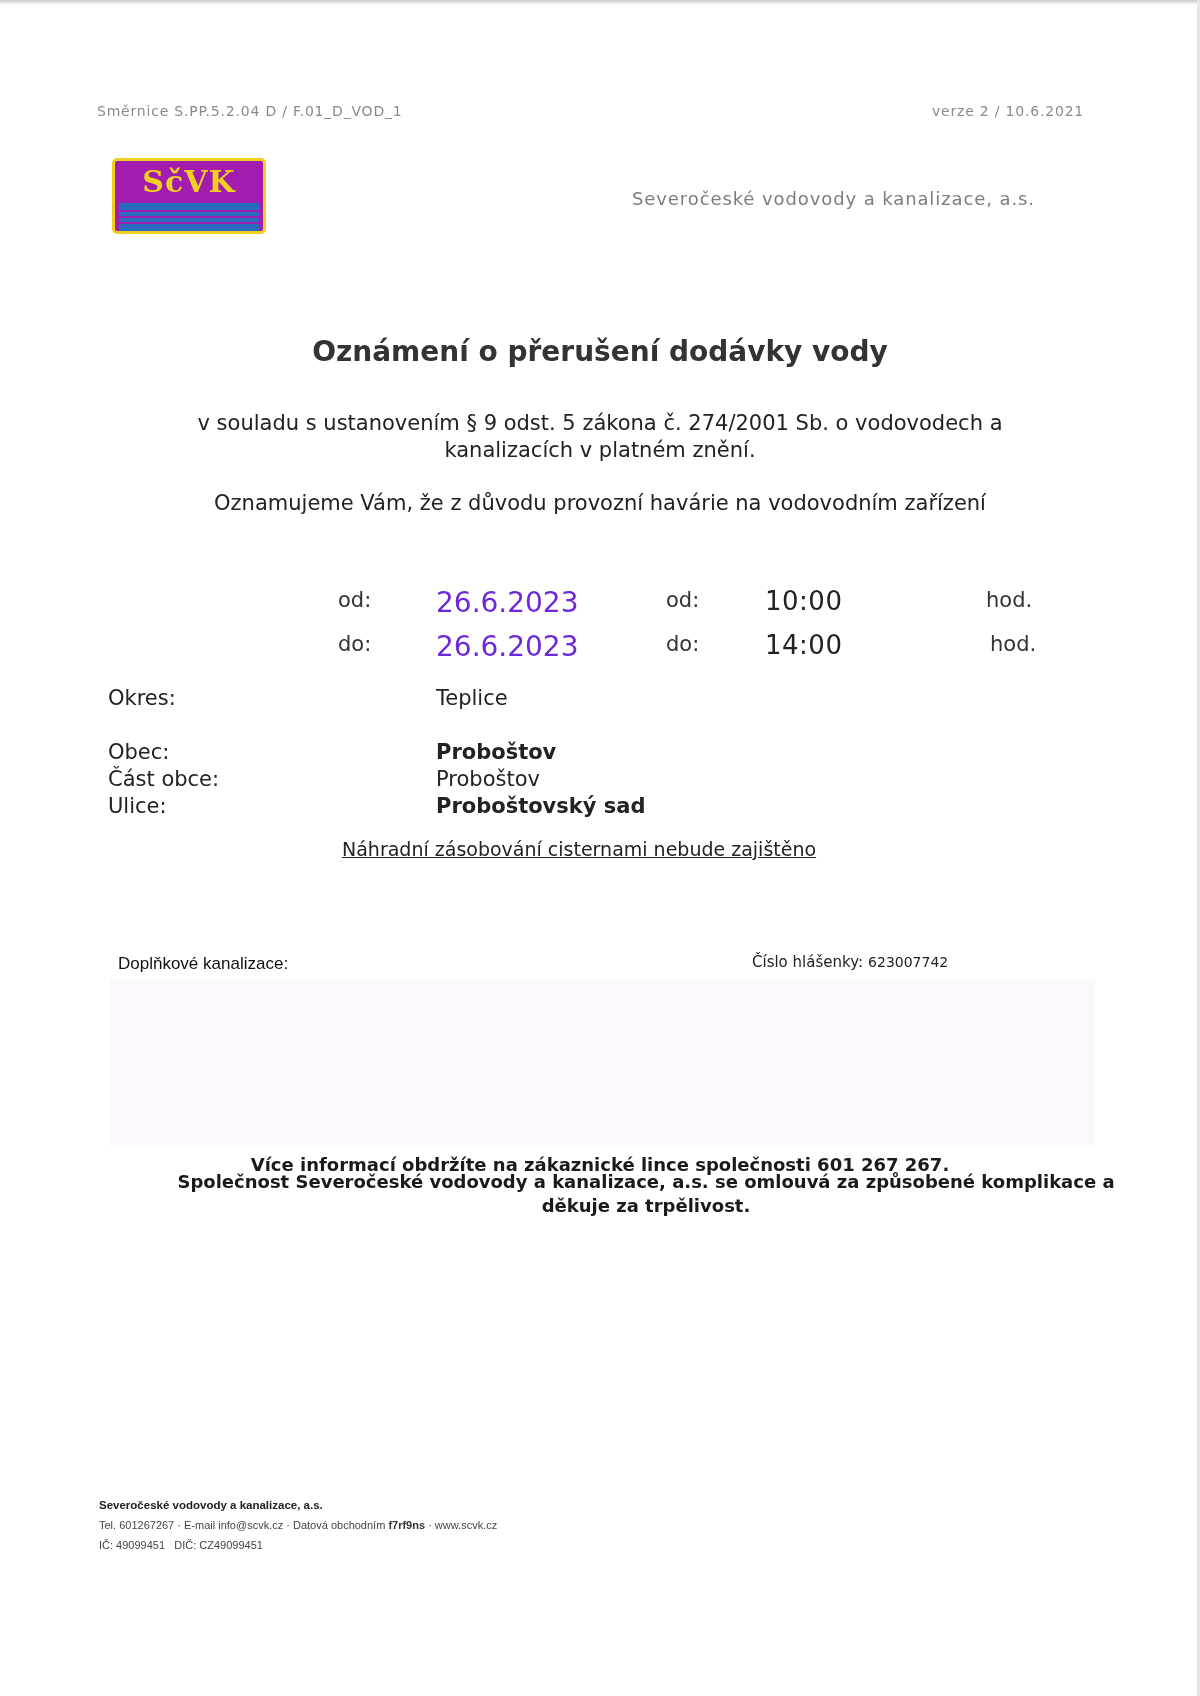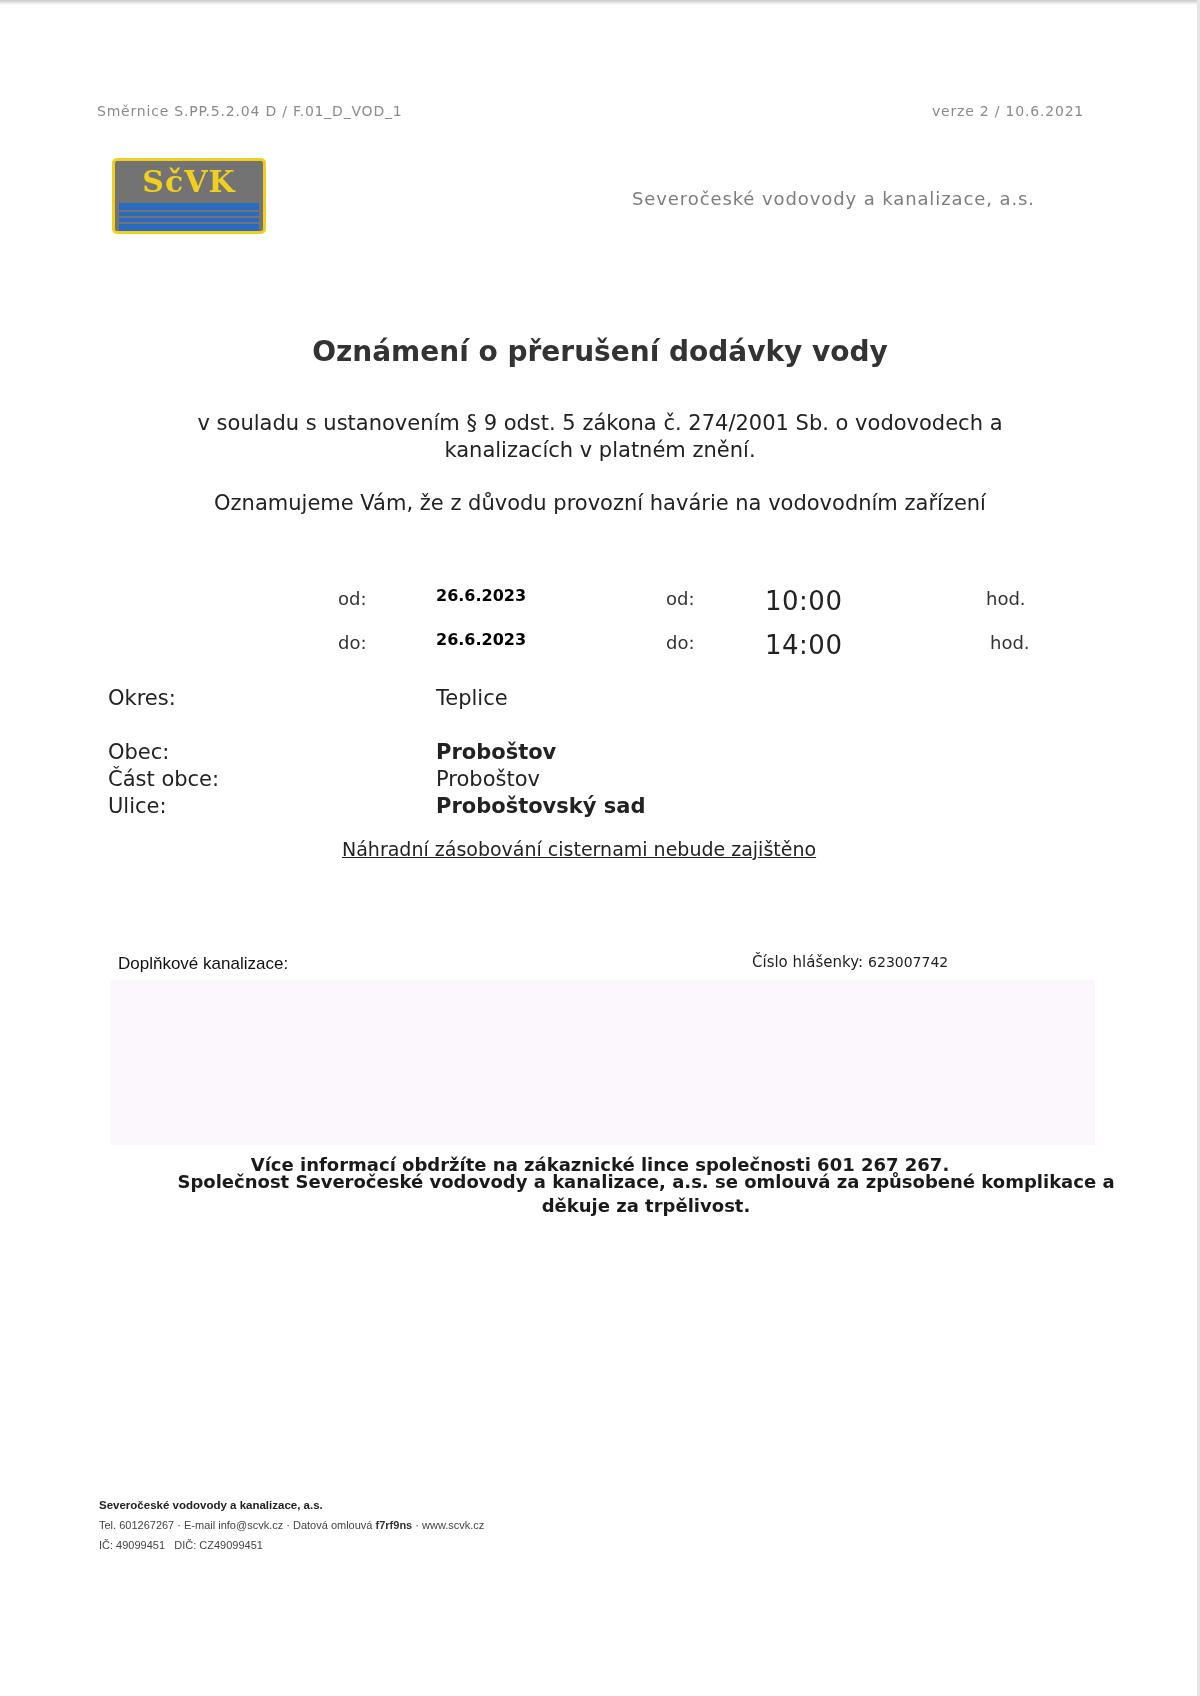--- a/index.html
+++ b/index.html
@@ -7,36 +7,36 @@
       width: 1200px; height: 1696px; background: #ffffff; position: relative; overflow: hidden;
       font-family: "DejaVu Sans", sans-serif; color: #222;
     }
     .topline { position: absolute; left: 0; top: 0; width: 1200px; height: 5px; background: linear-gradient(#c9c9c9, #fff); }
     .rightedge { position: absolute; right: 0; top: 0; width: 3px; height: 1696px; background: #e6e6e6; }
     .abs { position: absolute; }
     .meta { color: #8a8a8a; font-size: 14px; letter-spacing: 0.8px; }
     .company-head { color: #7d7d7d; font-size: 18px; letter-spacing: 0.9px; }
     .logo {
       position: absolute; left: 112px; top: 158px; width: 154px; height: 76px;
-      border: 3px solid #f1cf1f; border-radius: 5px; background: #737373; box-sizing: border-box; overflow: hidden;
+      border: 3px solid #f1cf1f; border-radius: 5px; background: #a21caf; box-sizing: border-box; overflow: hidden;
     }
     .logo-text {
       position: absolute; left: 0; right: 0; top: 3px; text-align: center;
       font-family: "DejaVu Serif", serif; font-weight: bold; font-size: 30px; color: #f1cf1f; letter-spacing: 1px;
     }
     .logo-stripes { position: absolute; left: 4px; right: 4px; top: 42px; height: 26px; }
     .logo-stripes div { height: 4px; background: #2a6bbf; margin-bottom: 2px; }
     .logo-stripes div.thick { height: 7px; }
     .title {
       position: absolute; left: 0; width: 1200px; top: 335px; text-align: center;
       font-size: 28px; font-weight: bold; color: #333;
     }
     .para { position: absolute; left: 100px; width: 1000px; text-align: center; font-size: 21px; line-height: 27px; color: #222; }
-    .row-label { font-size: 18px; color: #333; }
-    .row-val-bold { font-size: 16px; font-weight: bold; color: #000000; }
+    .row-label { font-size: 21px; color: #333; }
+    .row-val-bold { font-size: 28px; font-weight: normal; color: #6d28d9; }
     .row-time { font-size: 26px; color: #222; letter-spacing: 0.5px; }
     .loc-label { font-size: 21px; color: #222; }
     .loc-val { font-size: 21px; color: #222; }
     .loc-val.bold { font-weight: bold; }
     .note-link { font-size: 19px; color: #222; text-decoration: underline; }
     .addl-label { font-family: "Liberation Sans", sans-serif; font-size: 17px; color: #111; }
     .ticket-label { font-size: 15px; color: #222; }
     .ticket-num { font-size: 14px; color: #222; }
     .infobox {
       position: absolute; left: 110px; top: 980px; width: 985px; height: 165px;
@@ -117,19 +117,19 @@
 
 <div class="bold-line" style="top:1153px;">Více informací obdržíte na zákaznické lince společnosti  601 267 267.</div>
 <div class="bold-line" style="top:1170px;padding-left:46px;">
   <div>Společnost Severočeské vodovody a kanalizace, a.s. se omlouvá za způsobené komplikace a</div>
   <div>děkuje za trpělivost.</div>
 </div>
 
 <div class="footer">
   <div class="fname">Severočeské vodovody a kanalizace, a.s.</div>
   <div>
-    <span>Tel. 601267267</span><span> · </span><span>E-mail info@scvk.cz</span><span> · </span><span>Datová omlouvá</span>
+    <span>Tel. 601267267</span><span> · </span><span>E-mail info@scvk.cz</span><span> · </span><span>Datová obchodním</span>
     <b>f7rf9ns</b><span> · </span><span>www.scvk.cz</span>
   </div>
   <div>
     <span>IČ: 49099451</span>&nbsp;&nbsp;&nbsp;<span>DIČ: CZ49099451</span>
   </div>
 </div>
 
 </body></html>

